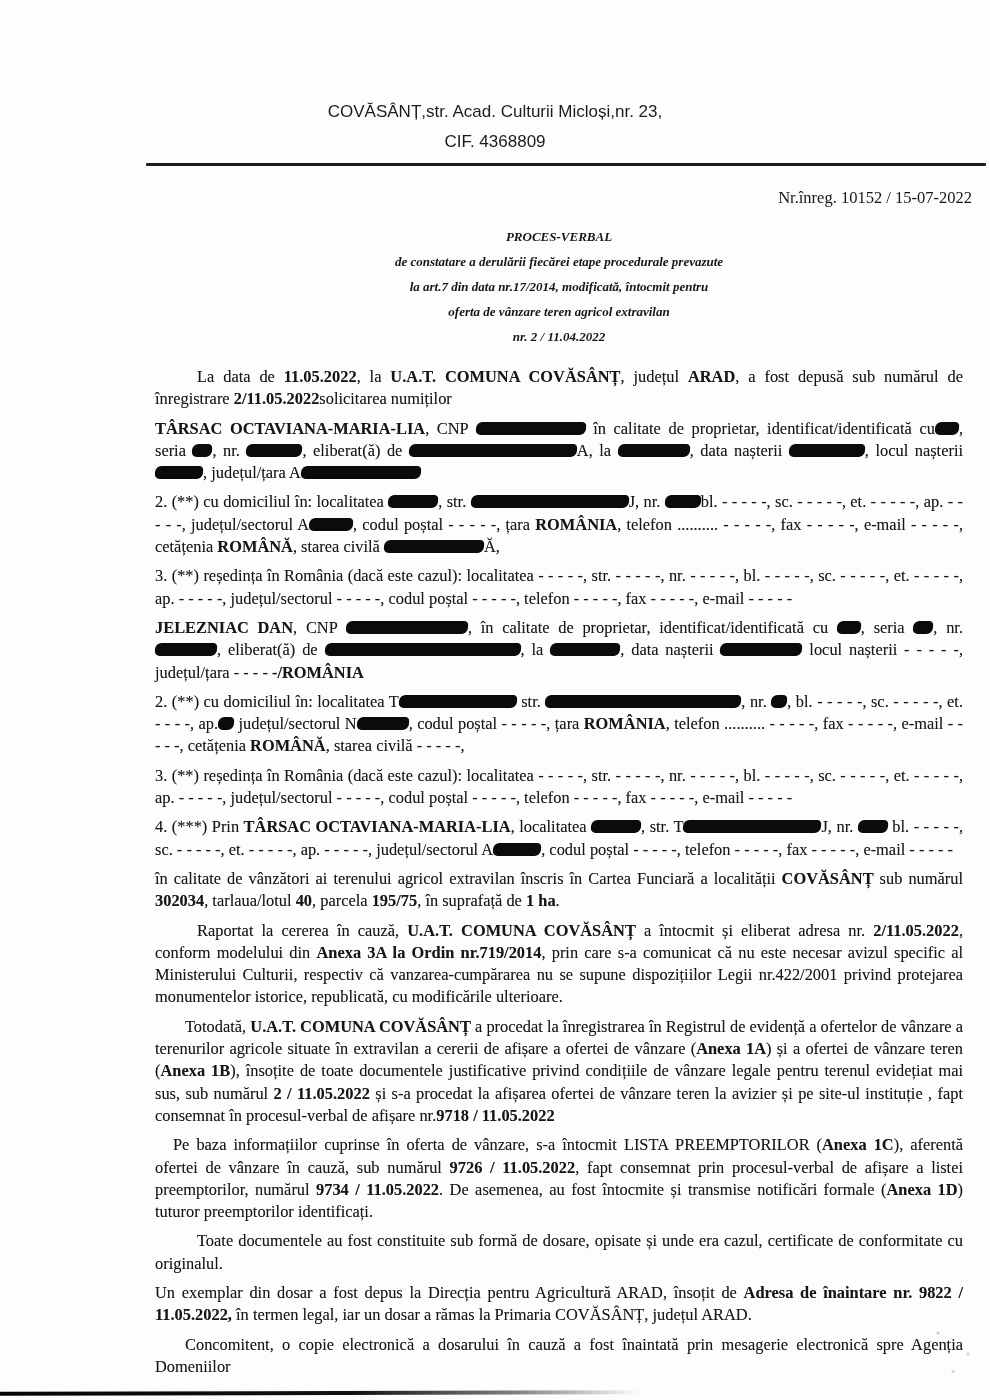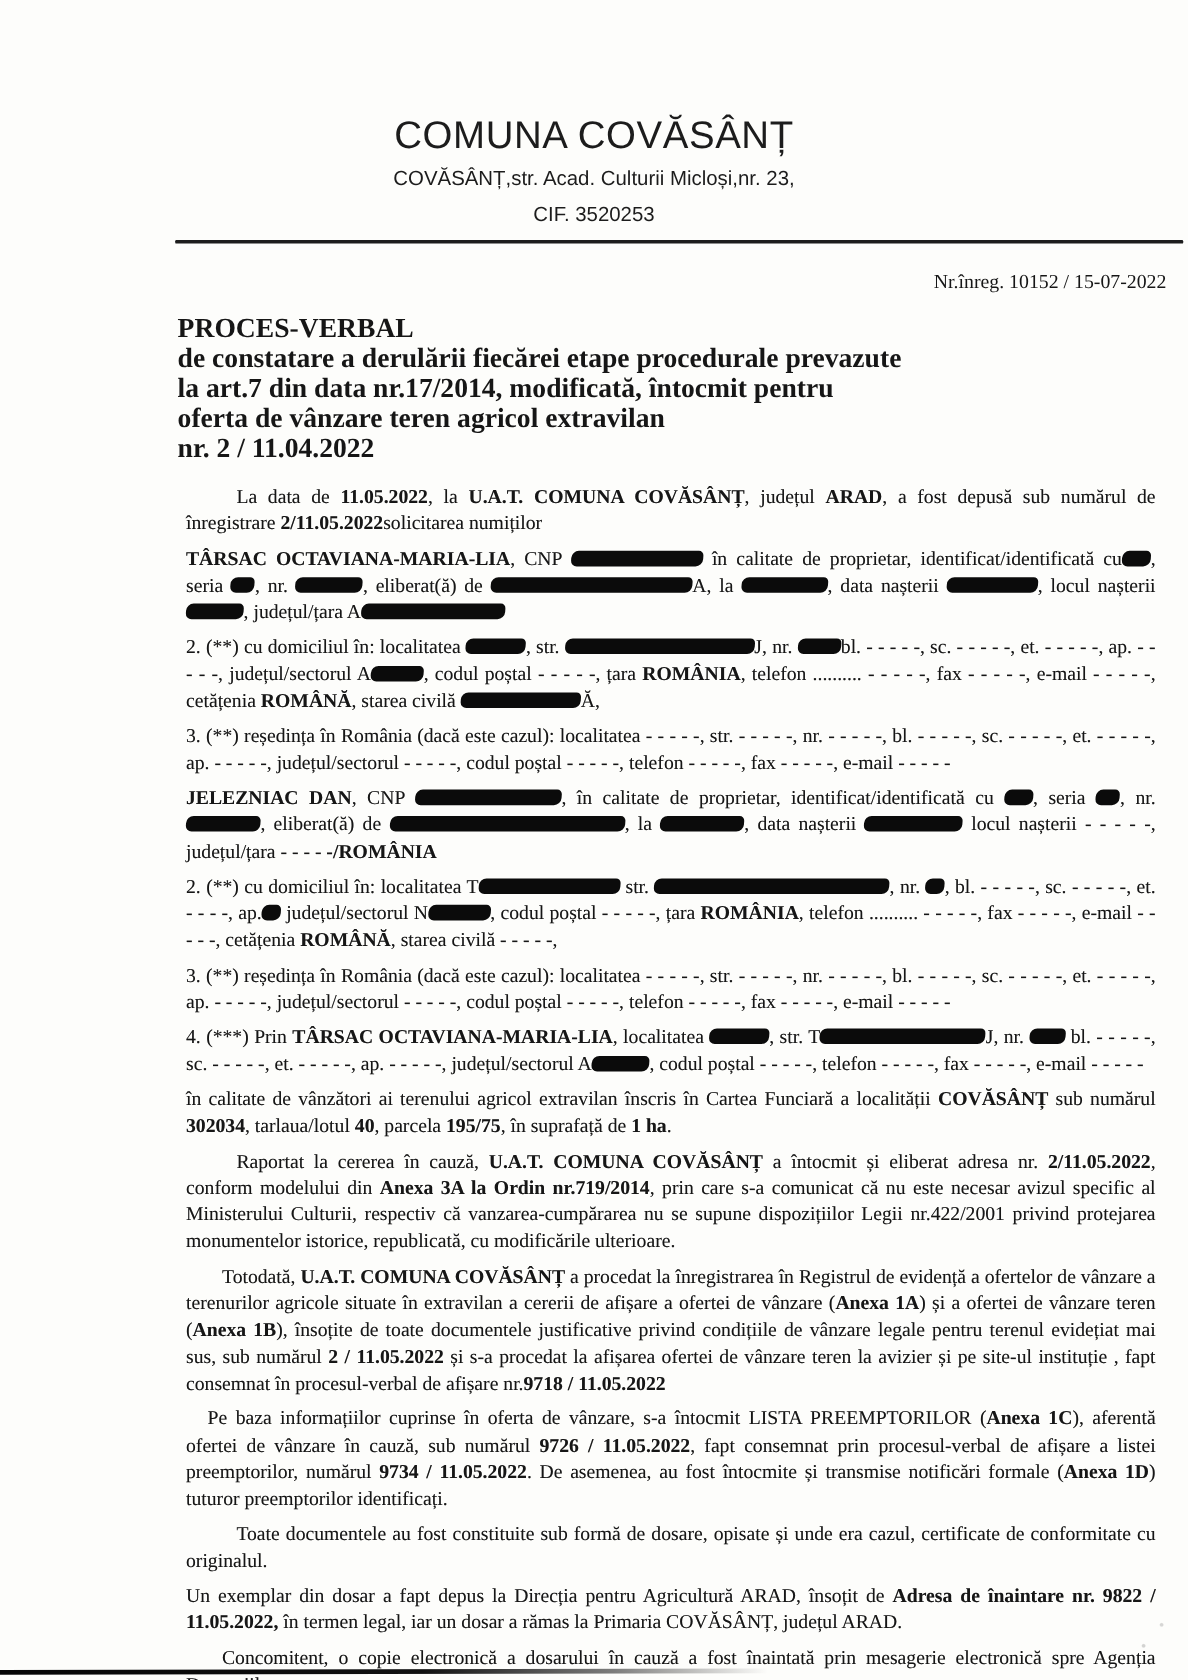--- a/index.html
+++ b/index.html
@@ -38,24 +38,25 @@
   .reg-line{
     margin-top:22px;
     padding-right:18px;
     text-align:right;
     font-size:16.5px;
   }
   
   .doc-title{
     margin:16px 0 0 148px;
     width:822px;
-    text-align:left;
+    text-align:center;
     font-weight:bold;
-    font-size:23px;
+    font-size:13px;
     line-height:25px;
+    font-style:italic;
   }
   
   .doc-body{
     margin:17px 20px 0 148px;
     width:822px;
     text-align:justify;
     font-size:16.4px;
     line-height:22.3px;
     text-shadow:0 0 .4px rgba(20,20,20,.35);
   }
@@ -86,23 +87,22 @@
       radial-gradient(circle at 70% 60%,rgba(60,60,60,.2) 1px,transparent 2px),
       radial-gradient(circle at 45% 85%,rgba(60,60,60,.22) 1px,transparent 2px);
   }
 </style>
 </head>
 <body>
 
 <div class="page">
 
   <div class="letterhead">
-    <div class="org-title">COMUNA COVĂSÂNȚ</div>
     <div class="sub">COVĂSÂNȚ,str. Acad. Culturii Micloși,nr. 23,</div>
-    <div class="sub">CIF. 3520253</div>
+    <div class="sub">CIF. 4368809</div>
   </div>
 
   <div class="rule"></div>
 
   <div class="reg-line">Nr.înreg. 10152 / 15-07-2022</div>
 
   <div class="doc-title">
     <div>PROCES-VERBAL</div>
     <div>de constatare a derulării fiecărei etape procedurale prevazute</div>
     <div>la art.7 din data nr.17/2014, modificată, întocmit pentru</div>
@@ -117,20 +117,20 @@
       <p><span>3. (**) reședința în România (dacă este cazul): localitatea - - - - -, str. - - - - -, nr. - - - - -, bl. - - - - -, sc. - - - - -, et. - - - - -, ap. - - - - -, județul/sectorul - - - - -, codul poștal - - - - -, telefon - - - - -, fax - - - - -, e-mail - - - - -</span></p>
       <p><span class="bold">JELEZNIAC DAN</span><span>, CNP </span><span class="redact" style="width: 122px;"></span><span>, în calitate de proprietar, identificat/identificată cu </span><span class="redact" style="width: 24px;"></span><span>, seria </span><span class="redact" style="width: 20px;"></span><span>, nr. </span><span class="redact" style="width: 62px;"></span><span>, eliberat(ă) de </span><span class="redact" style="width: 196px;"></span><span>, la </span><span class="redact" style="width: 70px;"></span><span>, data nașterii </span><span class="redact" style="width: 82px;"></span><span> locul nașterii - - - - -, județul/țara - - - - </span><span class="bold">-/ROMÂNIA</span></p>
       <p><span>2. (**) cu domiciliul în: localitatea T</span><span class="redact" style="width: 118px;"></span><span> str. </span><span class="redact" style="width: 196px;"></span><span>, nr. </span><span class="redact" style="width: 16px;"></span><span>, bl. - - - - -, sc. - - - - -, et. - - - -, ap.</span><span class="redact" style="width: 16px;"></span><span> județul/sectorul N</span><span class="redact" style="width: 52px;"></span><span>, codul poștal - - - - -, țara </span><span class="bold">ROMÂNIA</span><span>, telefon .......... - - - - -, fax - - - - -, e-mail - - - - -, cetățenia </span><span class="bold">ROMÂNĂ</span><span>, starea civilă - - - - -,</span></p>
       <p><span>3. (**) reședința în România (dacă este cazul): localitatea - - - - -, str. - - - - -, nr. - - - - -, bl. - - - - -, sc. - - - - -, et. - - - - -, ap. - - - - -, județul/sectorul - - - - -, codul poștal - - - - -, telefon - - - - -, fax - - - - -, e-mail - - - - -</span></p>
       <p><span>4. (***) Prin </span><span class="bold">TÂRSAC OCTAVIANA-MARIA-LIA</span><span>, localitatea </span><span class="redact" style="width: 50px;"></span><span>, str. T</span><span class="redact" style="width: 138px;"></span><span>J, nr. </span><span class="redact" style="width: 30px;"></span><span> bl. - - - - -, sc. - - - - -, et. - - - - -, ap. - - - - -, județul/sectorul A</span><span class="redact" style="width: 48px;"></span><span>, codul poștal - - - - -, telefon - - - - -, fax - - - - -, e-mail - - - - -</span></p>
       <p><span>în calitate de vânzători ai terenului agricol extravilan înscris în Cartea Funciară a localității </span><span class="bold">COVĂSÂNȚ</span><span> sub numărul </span><span class="bold">302034</span><span>, tarlaua/lotul </span><span class="bold">40</span><span>, parcela </span><span class="bold">195/75</span><span>, în suprafață de </span><span class="bold">1 ha</span><span>.</span></p>
       <p style="text-indent: 42px;"><span>Raportat la cererea în cauză, </span><span class="bold">U.A.T. COMUNA COVĂSÂNȚ</span><span> a întocmit și eliberat adresa nr. </span><span class="bold">2/11.05.2022</span><span>, conform modelului din </span><span class="bold">Anexa 3A la Ordin nr.719/2014</span><span>, prin care s-a comunicat că nu este necesar avizul specific al Ministerului Culturii, respectiv că vanzarea-cumpărarea nu se supune dispozițiilor Legii nr.422/2001 privind protejarea monumentelor istorice, republicată, cu modificările ulterioare.</span></p>
       <p style="text-indent: 30px;"><span>Totodată, </span><span class="bold">U.A.T. COMUNA COVĂSÂNȚ</span><span> a procedat la înregistrarea în Registrul de evidență a ofertelor de vânzare a terenurilor agricole situate în extravilan a cererii de afișare a ofertei de vânzare (</span><span class="bold">Anexa 1A</span><span>) și a ofertei de vânzare teren (</span><span class="bold">Anexa 1B</span><span>), însoțite de toate documentele justificative privind condițiile de vânzare legale pentru terenul evidețiat mai sus, sub numărul </span><span class="bold">2 / 11.05.2022</span><span> și s-a procedat la afișarea ofertei de vânzare teren la avizier și pe site-ul instituție , fapt consemnat în procesul-verbal de afișare nr.</span><span class="bold">9718 / 11.05.2022</span></p>
       <p style="text-indent: 18px;"><span>Pe baza informațiilor cuprinse în oferta de vânzare, s-a întocmit LISTA PREEMPTORILOR (</span><span class="bold">Anexa 1C</span><span>), aferentă ofertei de vânzare în cauză, sub numărul </span><span class="bold">9726 / 11.05.2022</span><span>, fapt consemnat prin procesul-verbal de afișare a listei preemptorilor, numărul </span><span class="bold">9734 / 11.05.2022</span><span>. De asemenea, au fost întocmite și transmise notificări formale (</span><span class="bold">Anexa 1D</span><span>) tuturor preemptorilor identificați.</span></p>
       <p style="text-indent: 42px;"><span>Toate documentele au fost constituite sub formă de dosare, opisate și unde era cazul, certificate de conformitate cu originalul.</span></p>
-      <p><span>Un exemplar din dosar a fapt depus la Direcția pentru Agricultură ARAD, însoțit de </span><span class="bold">Adresa de înaintare nr. 9822 / 11.05.2022,</span><span> în termen legal, iar un dosar a rămas la Primaria COVĂSÂNȚ, județul ARAD.</span></p>
+      <p><span>Un exemplar din dosar a fost depus la Direcția pentru Agricultură ARAD, însoțit de </span><span class="bold">Adresa de înaintare nr. 9822 / 11.05.2022,</span><span> în termen legal, iar un dosar a rămas la Primaria COVĂSÂNȚ, județul ARAD.</span></p>
       <p style="text-indent: 30px;"><span>Concomitent, o copie electronică a dosarului în cauză a fost înaintată prin mesagerie electronică spre Agenția Domeniilor</span></p>
     </div>
 
   <div class="scan-smudge-bottom"></div>
   <div class="scan-noise-right"></div>
 
 </div>
 
 </body></html>

